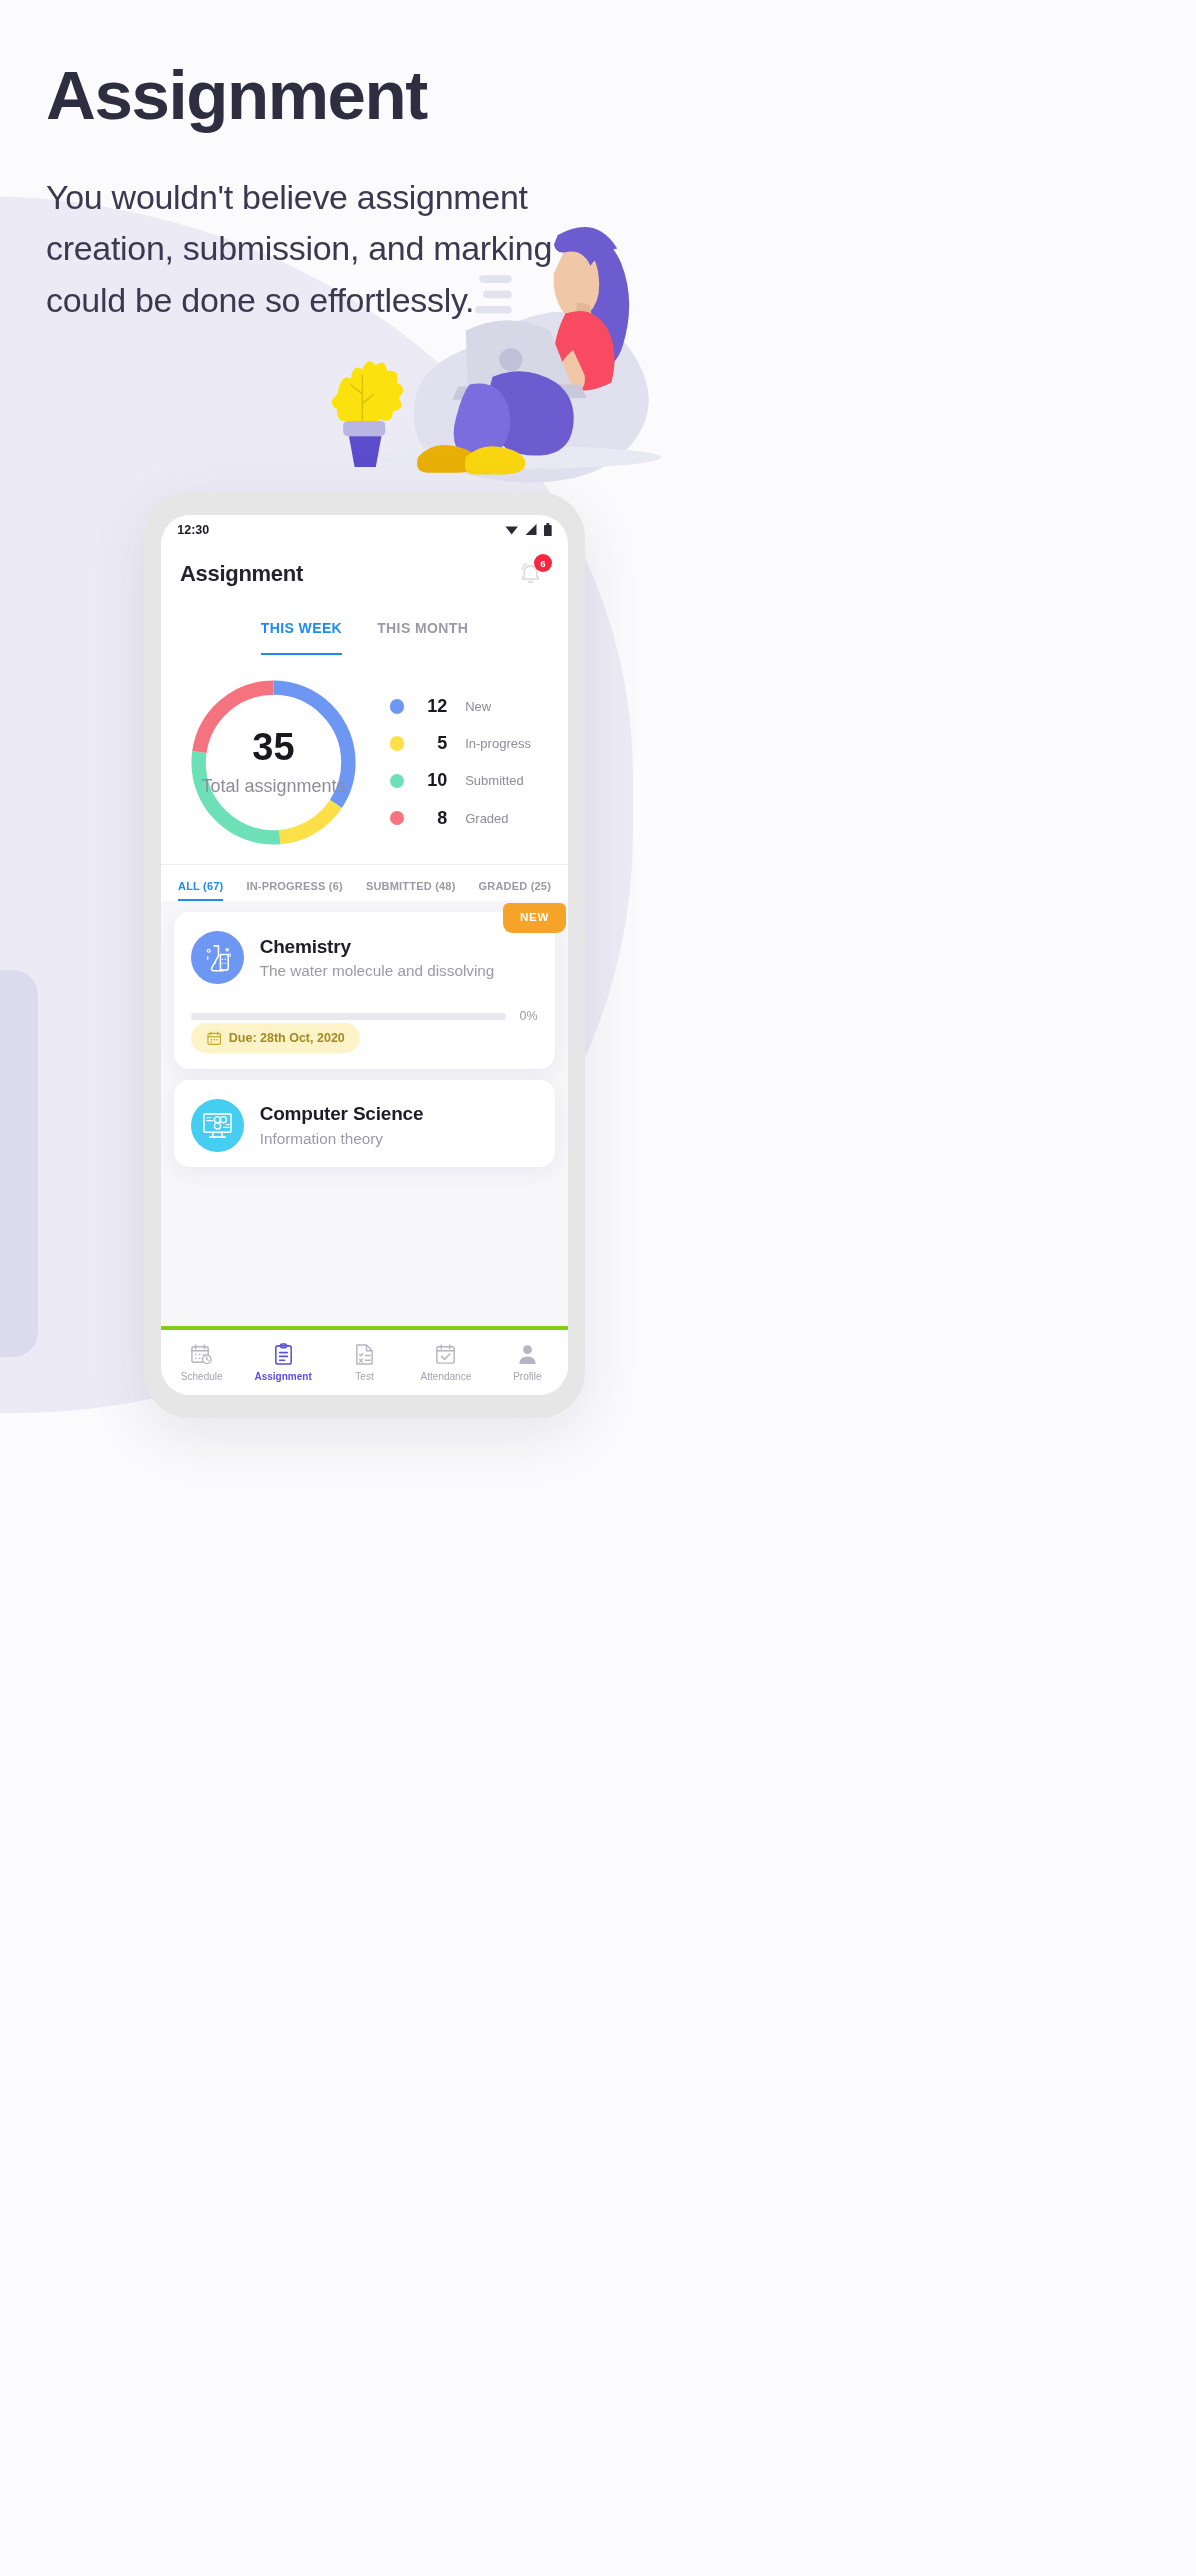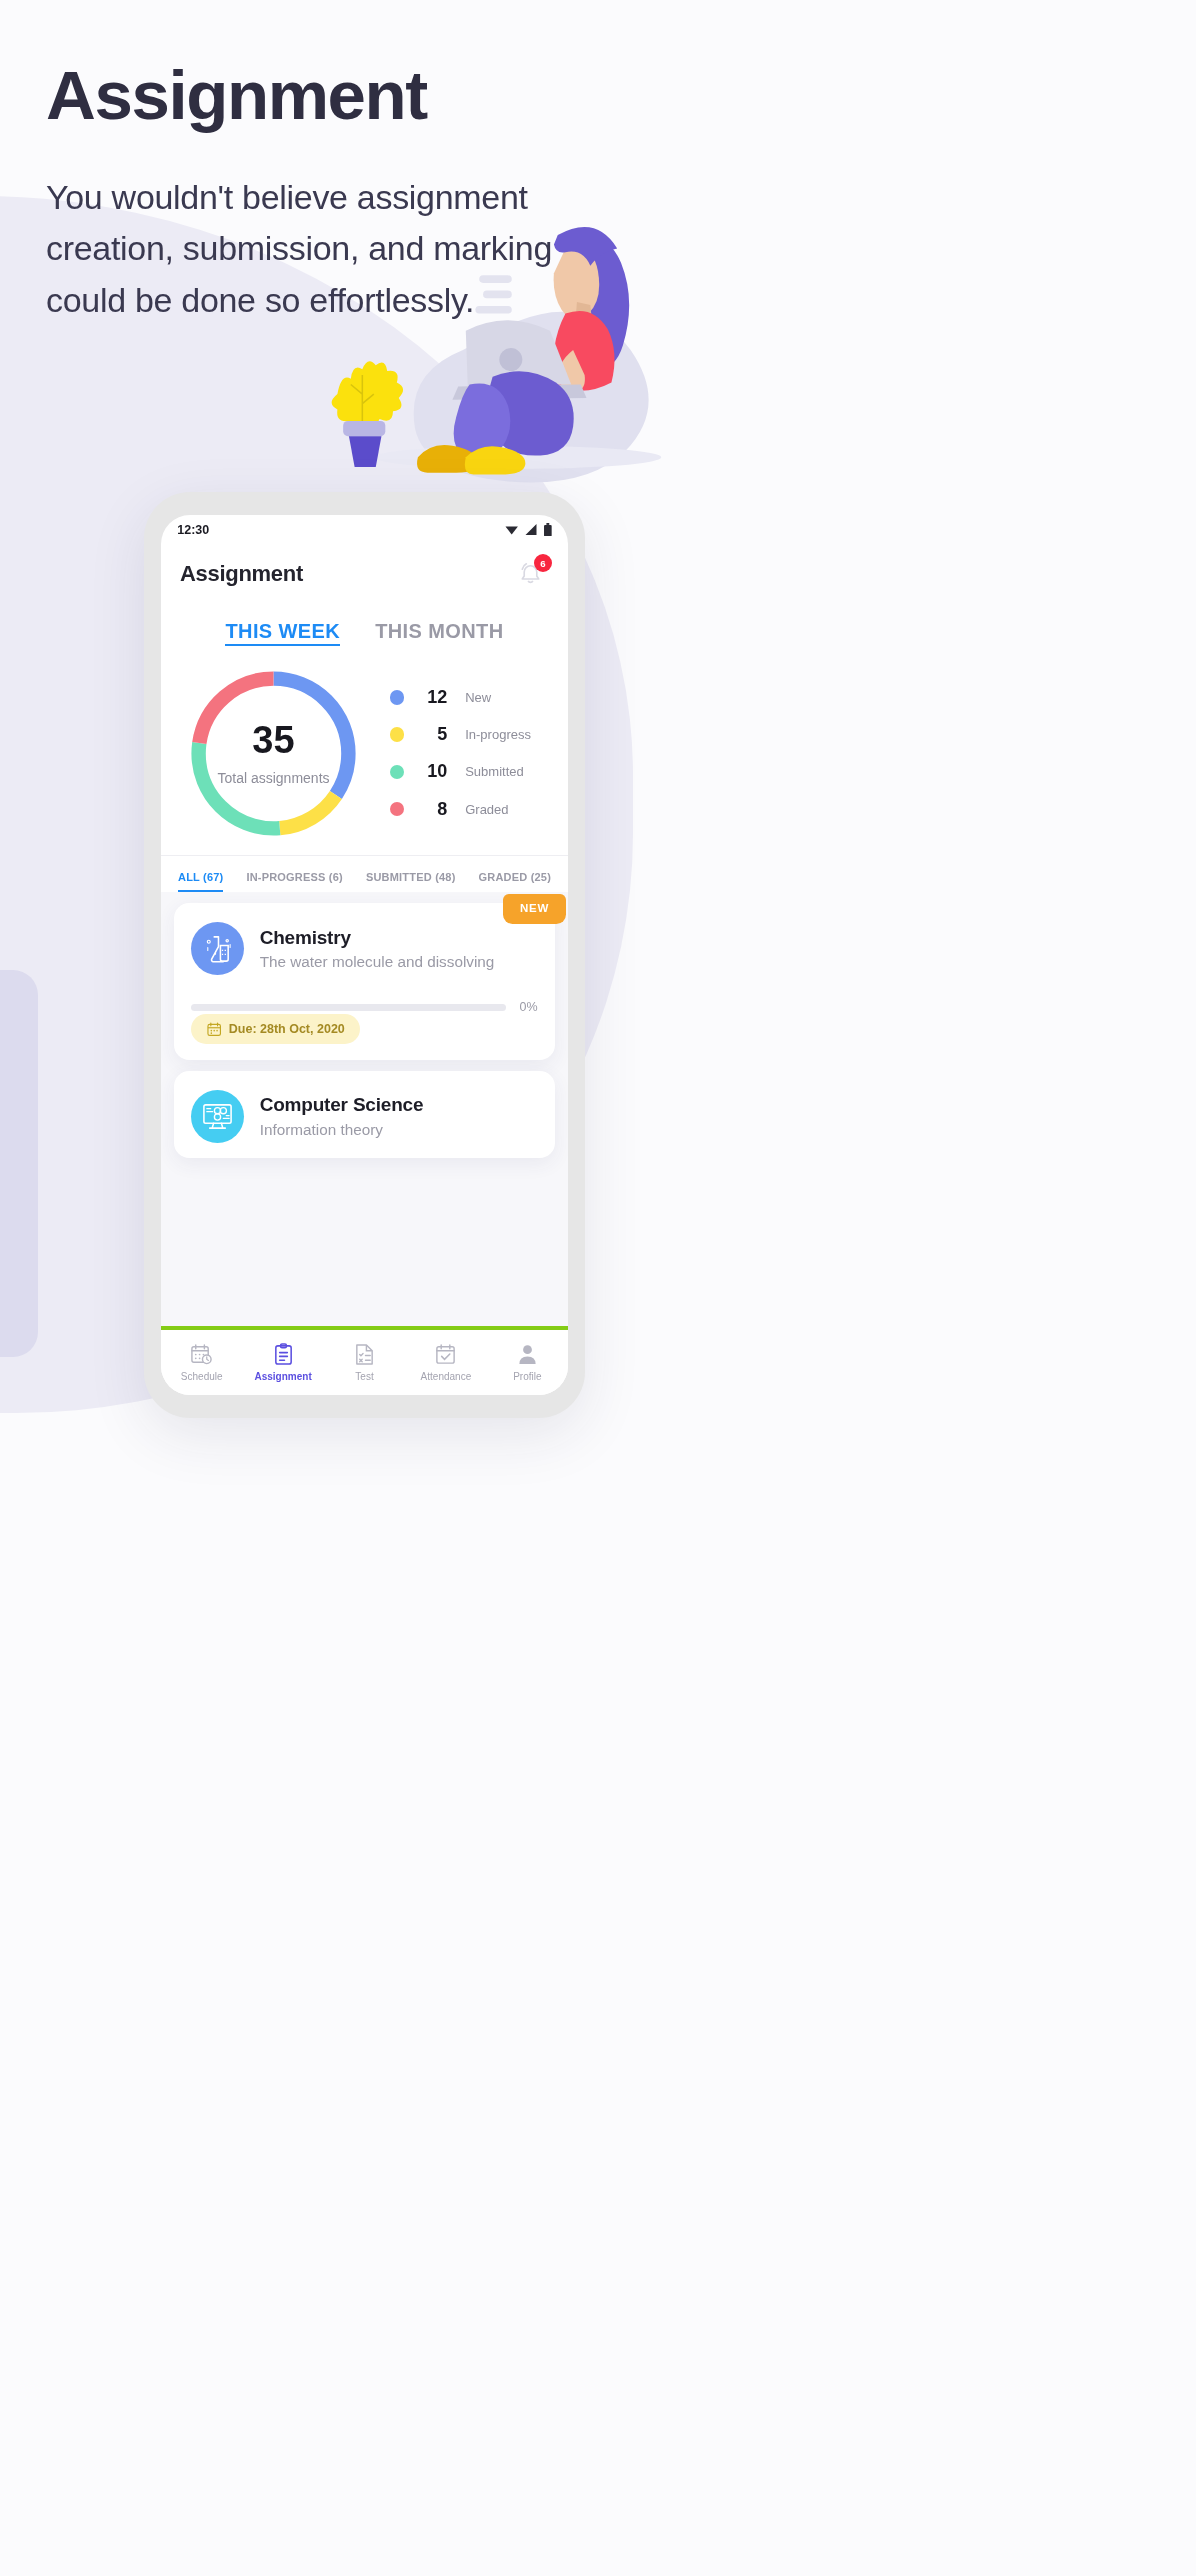--- a/index.html
+++ b/index.html
@@ -87,35 +87,35 @@
   
   .summary{
     flex:0 0 auto; padding:17px 0 13.4px 0; background:#fff;
     border-bottom:1px solid #eeeef2;
   }
   .period-tabs{
     display:flex; justify-content:center; gap:35px; align-items:flex-end;
     padding-bottom:5.8px;
   }
   .period-tab{
-    font-size:20px; font-weight:bold; color:#9a9aa6; letter-spacing:0.4px;
-    padding-bottom:1px; border-bottom:2.9px solid transparent;
+    font-size:14px; font-weight:bold; color:#9a9aa6; letter-spacing:0.4px;
+    padding-bottom:17px; border-bottom:2.9px solid transparent;
   }
   .period-tab.active{ color:#1d8bf5; border-bottom-color:#1d8bf5; }
 
   .chart-row{ display:flex; align-items:center; padding:17px 0 3.8px 0; }
   .donut-box{ width:225px; display:flex; justify-content:center; }
   .donut{ position:relative; width:169px; height:169px; }
   .donut svg{ transform:rotate(-90deg); display:block; }
   .donut-center{
     position:absolute; inset:0; display:flex; flex-direction:column;
     align-items:center; justify-content:center;
   }
   .donut-total{ font-size:38px; font-weight:bold; color:#18181f; line-height:1; }
-  .donut-label{ font-size:14px; color:#8d8d99; margin-top:10.5px; }
+  .donut-label{ font-size:18px; color:#8d8d99; margin-top:10.5px; }
 
   .legend{ flex:1; display:flex; flex-direction:column; gap:16.3px; padding-left:3.8px; }
   .legend-item{ display:flex; align-items:center; gap:18px; }
   .legend-dot{ width:14.4px; height:14.4px; border-radius:50%; flex:0 0 14.4px; }
   .legend-value{ font-size:18px; font-weight:bold; color:#18181f; min-width:25px; text-align:right; }
   .legend-name{ font-size:13px; color:#8d8d99; }
 
   
   .filter-tabs{
     flex:0 0 auto; display:flex; align-items:flex-end; gap:23px;

